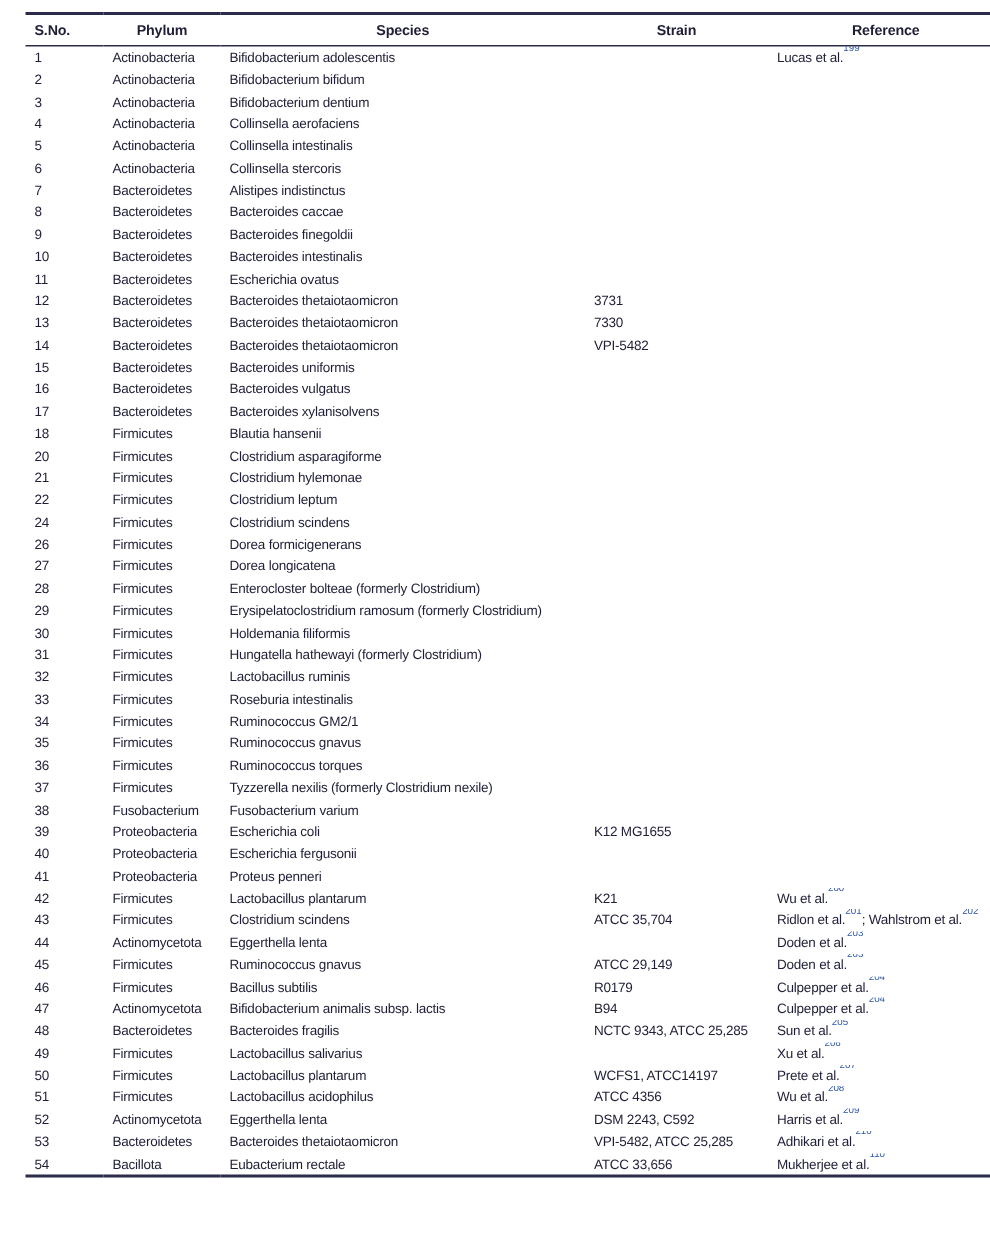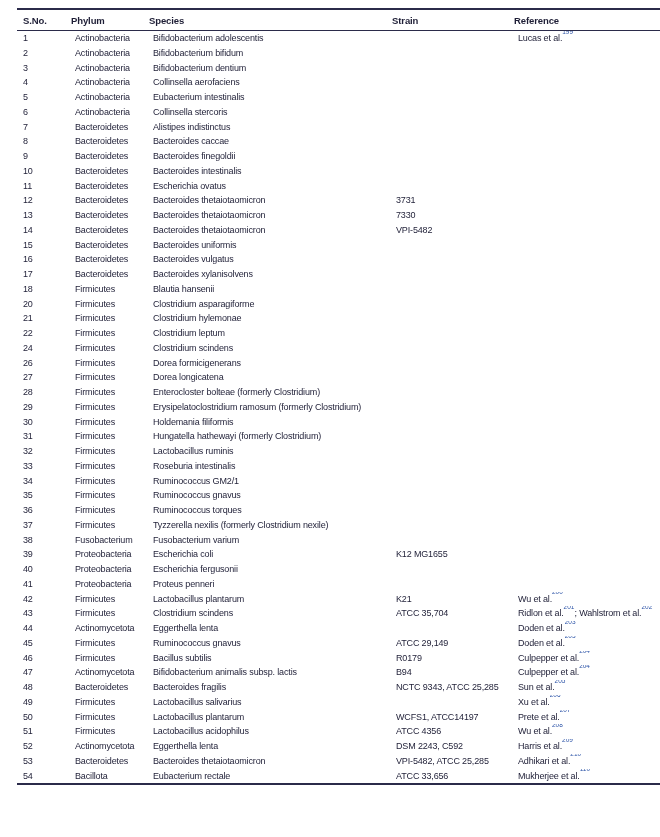--- a/index.html
+++ b/index.html
@@ -30,21 +30,21 @@
   col.c-phylum { width: 78px; }
   col.c-species { width: 243px; }
   col.c-strain { width: 122px; }
   col.c-ref { width: 157px; }
   thead th {
     font-size: 9.5px;
     font-weight: bold;
     height: 20px;
     padding: 0 2px;
     border-bottom: 1.5px solid #2b2b4a;
-    text-align: left;
+    text-align: center;
     vertical-align: middle;
     white-space: nowrap;
     letter-spacing: -0.1px;
   }
   thead th.left { text-align: left; padding-left: 6px; }
   tbody td {
     font-size: 9px;
     height: 14.75px;
     line-height: 14.75px;
     padding: 0 0 0 6px;
@@ -109,21 +109,21 @@
         <tr>
           <td>4</td>
           <td>Actinobacteria</td>
           <td><span class="it">Collinsella aerofaciens</span></td>
           <td></td>
           <td></td>
         </tr>
         <tr>
           <td>5</td>
           <td>Actinobacteria</td>
-          <td><span class="it">Eubacterium intestinalis</span></td>
+          <td><span class="it">Collinsella intestinalis</span></td>
           <td></td>
           <td></td>
         </tr>
         <tr>
           <td>6</td>
           <td>Actinobacteria</td>
           <td><span class="it">Collinsella stercoris</span></td>
           <td></td>
           <td></td>
         </tr>

